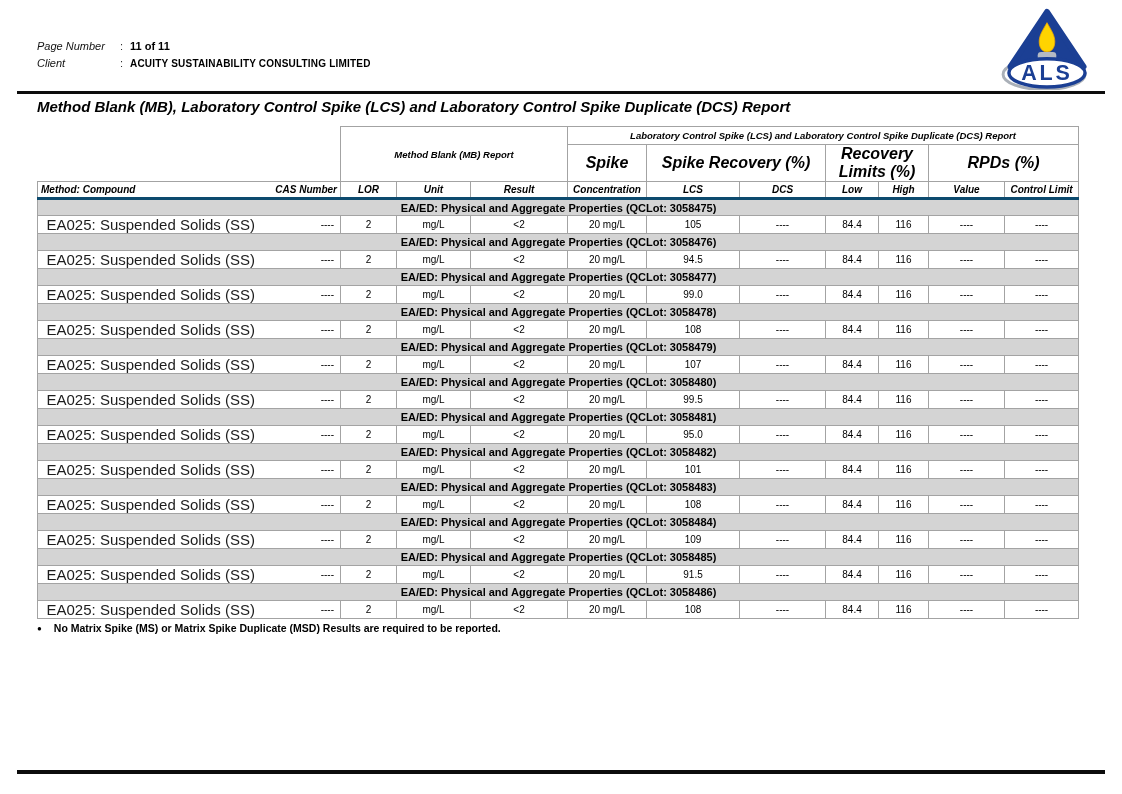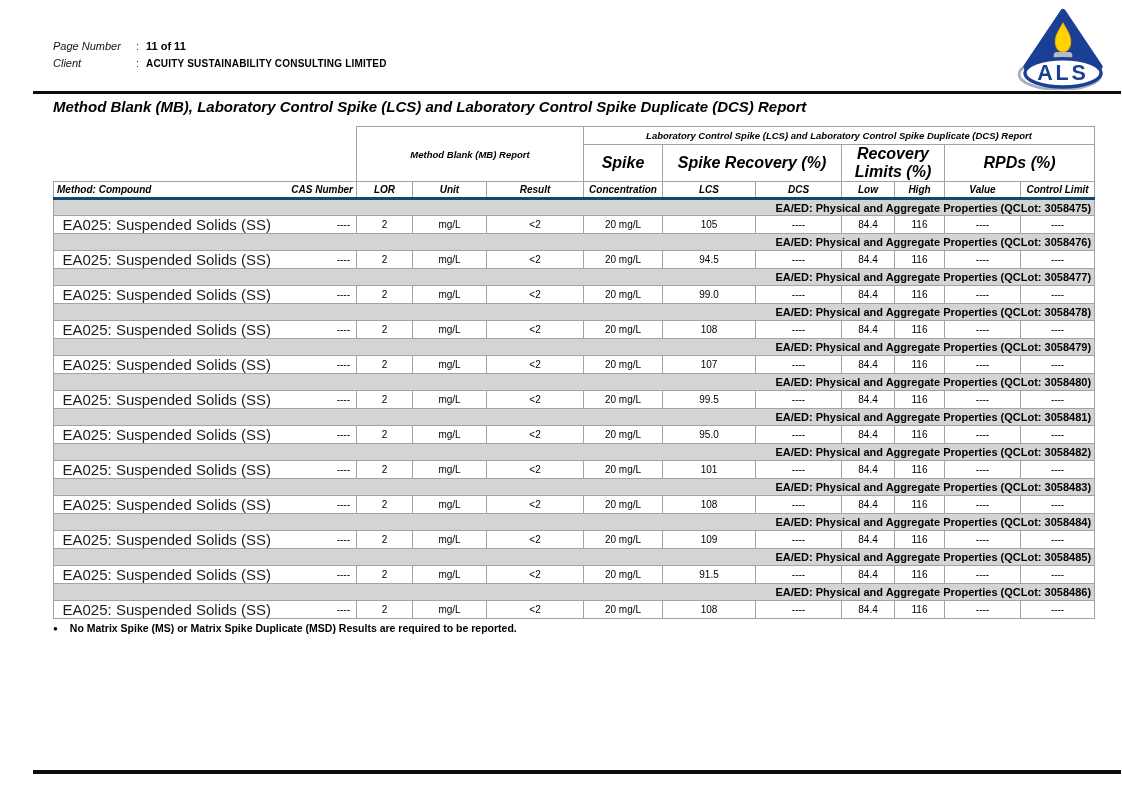--- a/index.html
+++ b/index.html
@@ -4,21 +4,21 @@
 <style>
   * { margin: 0; padding: 0; box-sizing: border-box; }
   html, body { background: #ffffff; }
   body {
     width: 1122px; height: 794px;
     font-family: "Liberation Sans", sans-serif;
     color: #000;
     position: relative;
     overflow: hidden;
   }
-  .page { position: absolute; inset: 0; background: #fff; margin-left: 16px; }
+  .page { position: absolute; inset: 0; background: #fff; }
 
   
   .hdr-fields { position: absolute; left: 37px; top: 40px; }
   .hdr-row { display: flex; align-items: baseline; height: 17px; }
   .hdr-label { font-style: italic; font-size: 11px; width: 83px; color: #111; }
   .hdr-sep { width: 10px; font-size: 11px; color: #333; }
   .hdr-value { font-weight: bold; font-size: 11px; }
   .hdr-row.client .hdr-value { font-size: 10px; letter-spacing: .2px; text-align: right; }
 
   .logo { position: absolute; left: 998px; top: 8px; width: 98px; height: 82px; }
@@ -49,21 +49,21 @@
   .sec-hdr { font-size: 9.5px; }
   .grp-hdr { font-size: 16px; }
   .col-lbl { font-size: 10px; }
   .qc td.al { text-align: left; }
   .qc td.ar { text-align: right; }
   .qc td.no-r { border-right: none; }
   .qc td.no-l { border-left: none; }
 
   .qc tr.group td {
     background: #d4d4d4; height: 17px;
-    text-align: right; font-weight: bold; font-size: 11px; padding-left: 4px;
+    text-align: center; font-weight: bold; font-size: 11px; padding-left: 4px;
   }
   .qc tr.data td { height: 17px; background: #fff; }
   .qc tr.data td.compound { text-align: center; font-size: 15px; color: #1c1c1c; padding-left: 4px; }
   .qc tr.data td.cas { text-align: right; padding-right: 6px; }
 
   
   .ms-title {
     position: absolute; left: 37px; top: 592px;
     font-size: 14.5px; font-weight: bold; font-style: italic;
   }

